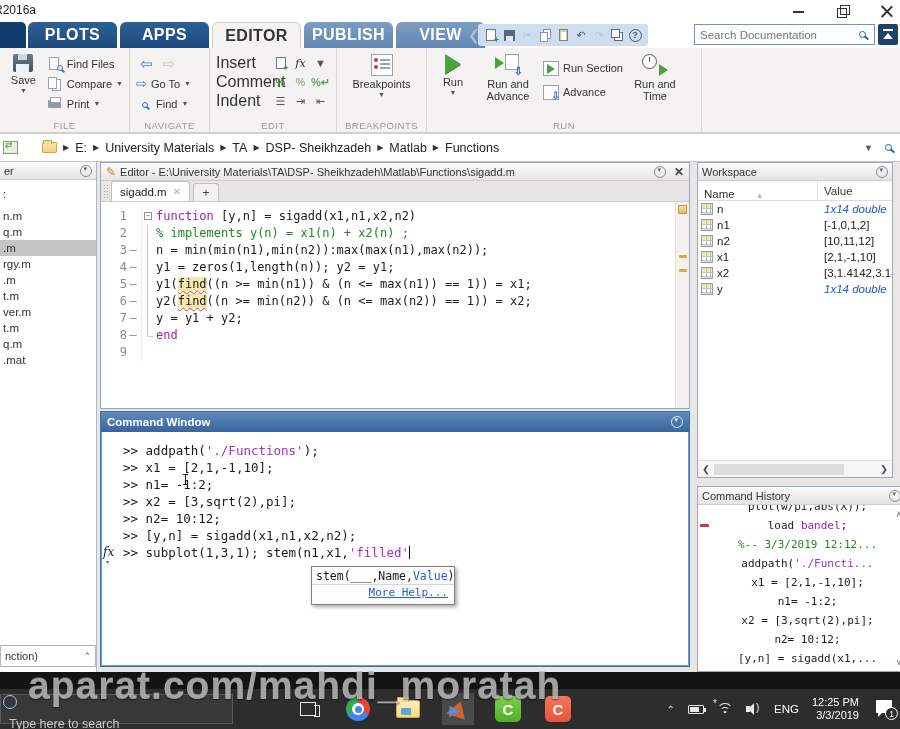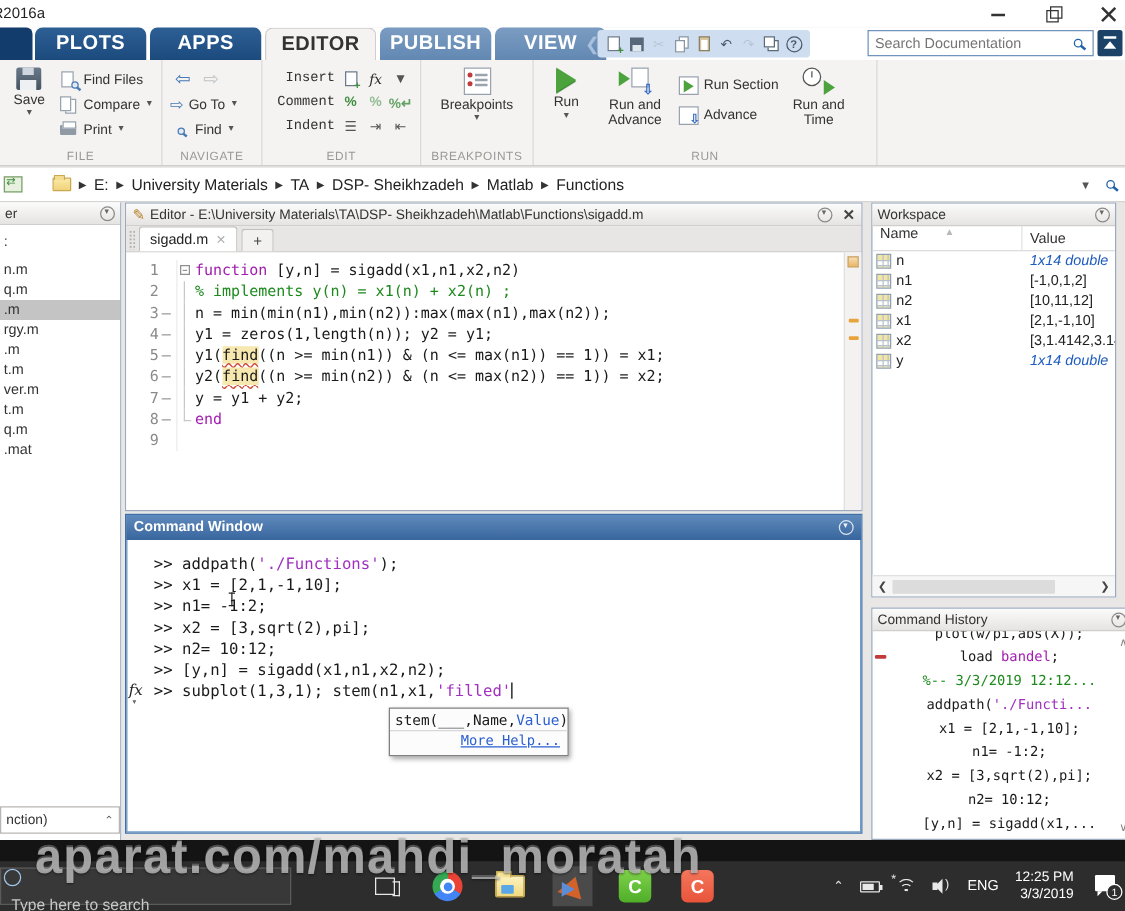--- a/index.html
+++ b/index.html
@@ -65,21 +65,21 @@
   .pg { position:absolute; left:2px; top:1px; width:10px; height:13px; background:#fff; border:1px solid #98a2ae; }
   .mini-mag { position:absolute; width:6px; height:6px; border:1.6px solid #4a7ab5; border-radius:50%; right:0; bottom:1px; background:#dfeaf5; }
   .mini-mag::after { content:""; position:absolute; width:4px; height:1.6px; background:#4a7ab5; right:-3px; bottom:-2px; transform:rotate(40deg); }
   .icon-compare { position:absolute; left:1px; top:1px; width:9px; height:12px; background:#fff; border:1px solid #98a2ae; box-shadow:4px 2px 0 -1px #fff, 4px 2px 0 0 #98a2ae; }
   .icon-print { position:absolute; left:1px; top:4px; width:13px; height:8px; background:#8f9aa5; border-radius:1px; }
   .icon-print::before { content:""; position:absolute; left:2px; top:-3px; width:9px; height:4px; background:#fff; border:1px solid #98a2ae; }
   .arrow-glyph { font-size:15px; line-height:14px; }
   .blue { color:#4a7ab5; } .grayed { color:#c0c4c8; }
   .edit-grid { display:flex; flex-direction:column; gap:3px; padding-top:3px; }
   .edit-row { display:flex; align-items:center; gap:5px; height:16px; }
-  .edit-cap { width:52px; text-align:right; font-size:11px; color:#333;font-family:Liberation Mono, monospace; }
+  .edit-cap { width:52px; font-size:16px; color:#333; }
   .eicon { width:15px; height:14px; font-size:11px; display:flex; align-items:center; justify-content:center; color:#555; }
   .fx { font-family:"DejaVu Serif", serif; font-style:italic; font-size:11px; color:#2a2a2a; }
   .pct { color:#3f8f3f; font-weight:bold; font-size:11px; }
   .icon-bp { width:22px; height:22px; background:#fff; border:1px solid #98a2ae; position:relative; }
   .icon-bp::before { content:""; position:absolute; left:2px; top:3px; width:4px; height:4px; border-radius:50%; background:#c23b3b; box-shadow:0 7px 0 0 #c23b3b; }
   .icon-bp::after { content:""; position:absolute; right:2px; top:4px; width:10px; height:1.5px; background:#9aa4ae; box-shadow:0 4px 0 0 #9aa4ae, 0 8px 0 0 #9aa4ae; }
   .play { width:0; height:0; border-left:16px solid #4ca33e; border-top:10px solid transparent; border-bottom:10px solid transparent; filter:drop-shadow(0 1px 0 #2e7a24); }
   .play-sm { width:0; height:0; border-left:9px solid #4ca33e; border-top:6px solid transparent; border-bottom:6px solid transparent; }
   .icon-runadv { position:relative; width:26px; height:22px; }
   .icon-runadv .pgbg { position:absolute; right:2px; top:0; width:14px; height:16px; background:#fff; border:1px solid #98a2ae; }
@@ -166,21 +166,21 @@
   .ibeam::before, .ibeam::after { content:""; position:absolute; left:-2px; width:5px; height:1px; background:#222; }
   .ibeam::before { top:0; } .ibeam::after { bottom:0; }
   .tooltip { position:absolute; left:210px; top:134px; width:144px; height:39px; background:#fcfcfc; border:1px solid #808080; box-shadow:2px 2px 4px rgba(0,0,0,.35); font-size:11.5px; }
   .tt-sig { font-family:"DejaVu Sans Mono", monospace; padding:2px 4px 1px 4px; border-bottom:1px solid #d8d8d8; color:#1a1a1a; white-space:nowrap; }
   .tt-val { color:#2a5fd0; }
   .tt-link { text-align:right; padding:1px 6px 0 0; font-size:11px; color:#2a5fd0; text-decoration:underline; }
 
   
   .workspace { left:697px; top:0; width:196px; height:316px; background:#fff; border:1px solid #9aa9bd; }
   .ws-cols { height:20px; display:flex; align-items:center; border-bottom:1px solid #dcdcdc; font-size:11.5px; color:#333; }
-  .ws-cols .c1 { width:120px; padding-left:6px; border-right:1px solid #e2e2e2; height:100%; display:flex; align-items:flex-start; gap:21px; }
+  .ws-cols .c1 { width:120px; padding-left:6px; border-right:1px solid #e2e2e2; height:100%; display:flex; align-items:flex-end; gap:21px; }
   .ws-cols .c2 { padding-left:6px; }
   .sort-arrow { font-size:8px; color:#b8b8b8; }
   .ws-rows { font-size:11.5px; color:#222; }
   .ws-row { display:flex; align-items:center; height:16px; }
   .ws-name { width:120px; display:flex; align-items:center; gap:4px; padding-left:3px; }
   .grid-icon { width:12px; height:12px; border:1px solid #90a0b0; background:linear-gradient(#f3e6a2 50%, #ffffff 50%); background-size:100% 8px; position:relative; flex:none; }
   .grid-icon::before { content:""; position:absolute; left:3.5px; top:0; width:1px; height:100%; background:#b8c2cc; box-shadow:4px 0 0 0 #b8c2cc; }
   .grid-icon::after { content:""; position:absolute; left:0; top:3.5px; width:100%; height:1px; background:#b8c2cc; box-shadow:0 4px 0 0 #b8c2cc; }
   .ws-val { padding-left:6px; white-space:nowrap; overflow:hidden; width:74px; }
   .ws-val.dbl { color:#1d5bbf; font-style:italic; }

